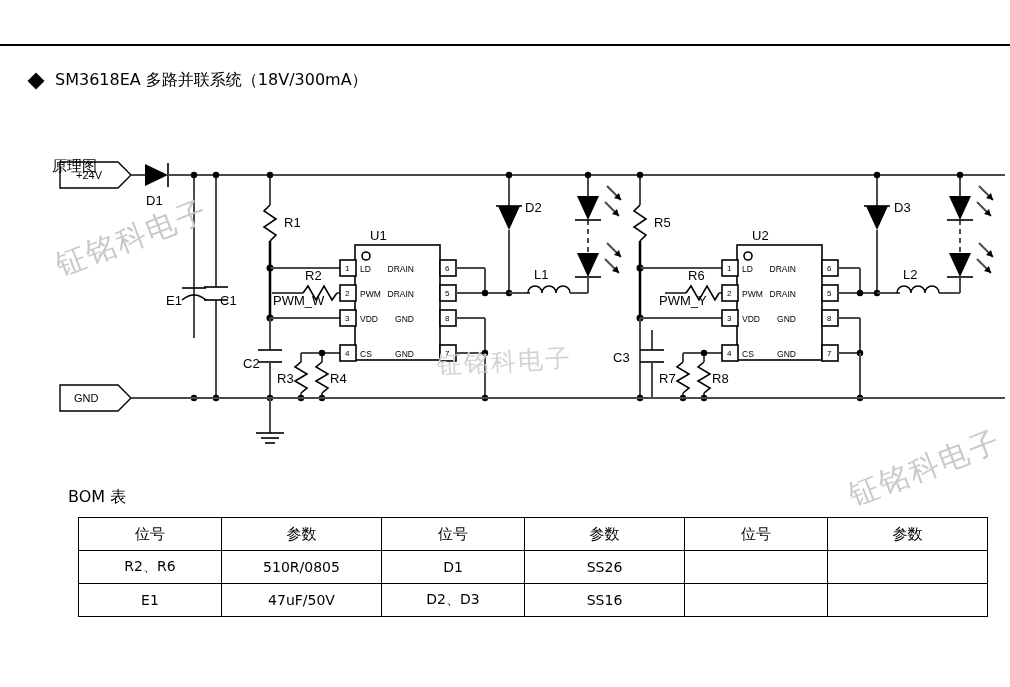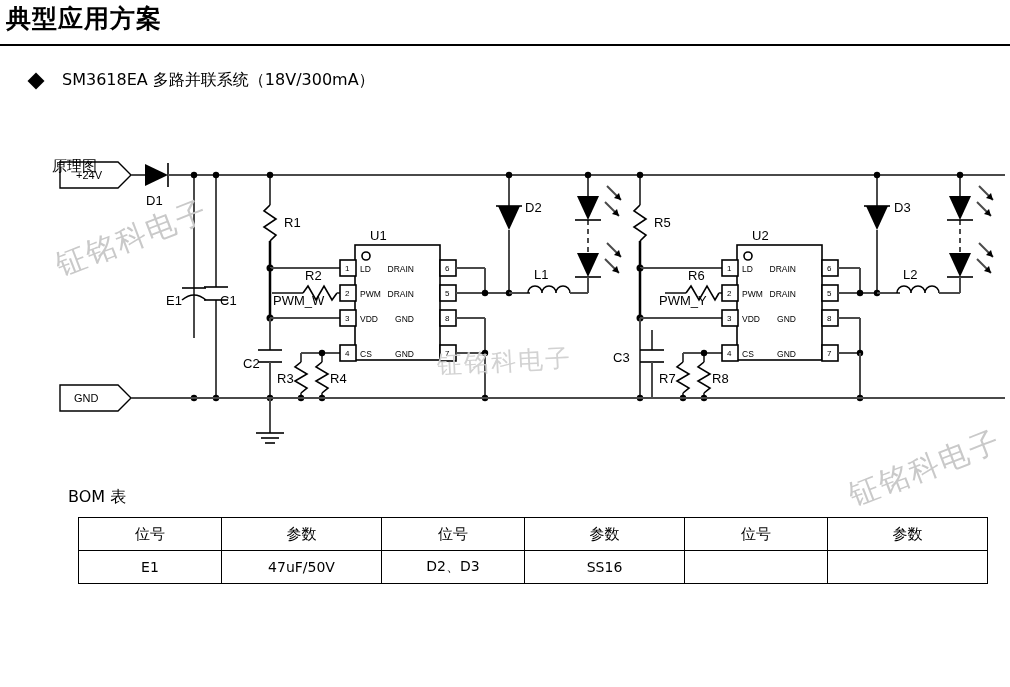--- a/index.html
+++ b/index.html
@@ -37,21 +37,21 @@
     width: 1010px;
     height: 2px;
     background: #000;
   }
   .bullet-row {
     position: absolute;
     left: 30px;
     top: 70px;
     display: flex;
     align-items: center;
-    gap: 20px;
+    gap: 13px;
   }
   .bullet-diamond {
     width: 12px;
     height: 12px;
     background: #000;
     transform: rotate(45deg);
   }
   .bullet-text {
     font-size: 16px;
     font-family: "DejaVu Sans", "Liberation Sans", sans-serif;
@@ -119,21 +119,20 @@
   }
   .wm1 { left: 52px;  top: 218px; transform: rotate(-21deg); }
   .wm2 { left: 437px; top: 345px; transform: rotate(-3deg); font-size: 25px; color: #d2d2d2; }
   .wm3 { left: 845px; top: 448px; transform: rotate(-21deg); }
 </style>
 </head>
 <body>
 
 <div class="page">
 
-  <div class="page-title">典型应用方案</div>
   <div class="title-rule"></div>
 
   <div class="bullet-row">
     <div class="bullet-diamond"></div>
     <div class="bullet-text">SM3618EA 多路并联系统（18V/300mA）</div>
   </div>
 
   <div class="subhead">原理图</div>
 
   <div class="schematic">
@@ -500,20 +499,28 @@
     <tbody>
       <tr>
         <td class="hdr">位号</td>
         <td class="hdr">参数</td>
         <td class="hdr">位号</td>
         <td class="hdr">参数</td>
         <td class="hdr">位号</td>
         <td class="hdr">参数</td>
       </tr>
       <tr>
+        <td>R2、R6</td>
+        <td>510R/0805</td>
+        <td>D1</td>
+        <td>SS26</td>
+        <td></td>
+        <td></td>
+      </tr>
+      <tr>
         <td>E1</td>
         <td>47uF/50V</td>
         <td>D2、D3</td>
         <td>SS16</td>
         <td></td>
         <td></td>
       </tr>
     </tbody>
   </table>
 

